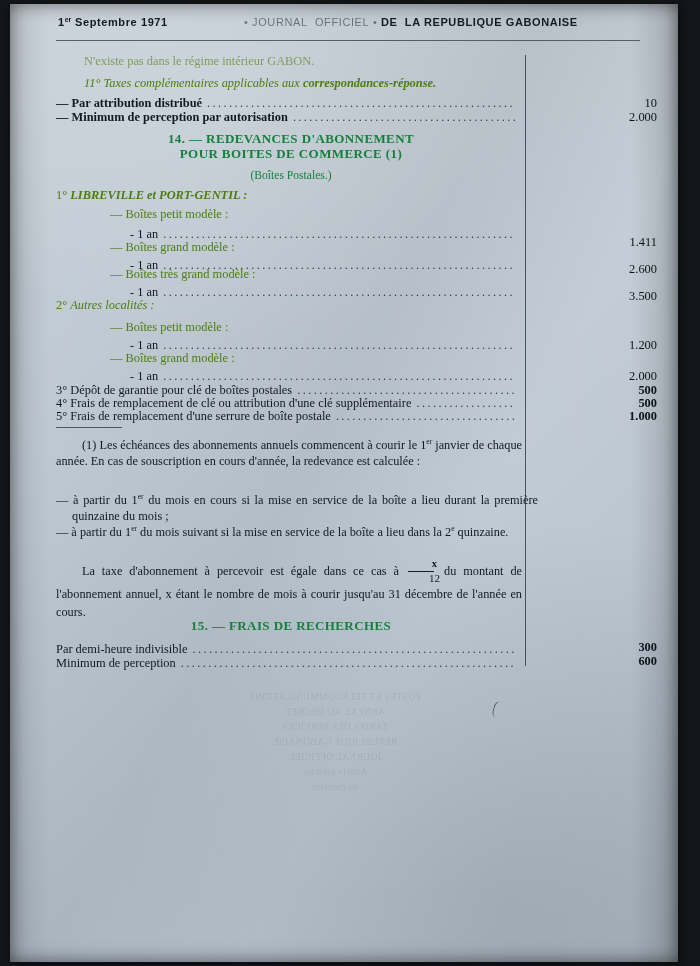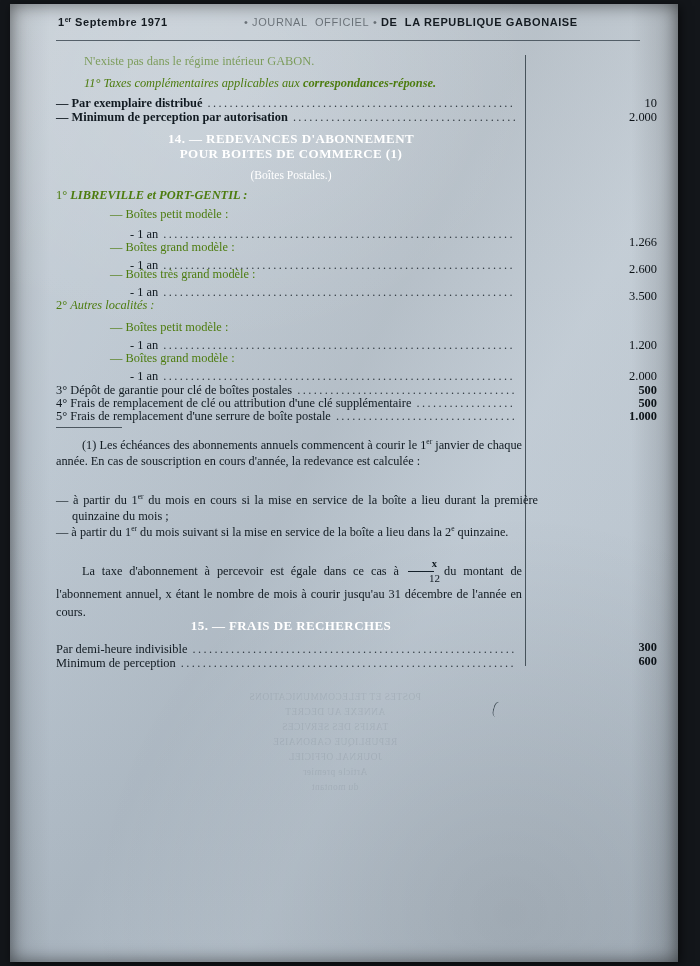--- a/index.html
+++ b/index.html
@@ -166,21 +166,21 @@
   }
   .price.b { font-weight: 700; }
 
   
   .ctr {
     position: absolute;
     width: 470px;
     left: 56px;
     text-align: center;
     white-space: nowrap;
-    color: #ffffff;
+    color: #15803d;
   }
   .h-sect {
     font-size: 13px;
     letter-spacing: 0.4px;
   }
   .h-sect .h-strong { font-weight: 700; }
 
   
   .para {
     position: absolute;
@@ -265,21 +265,21 @@
     </div>
     <div class="rule-head"></div>
 
     <div class="rule-vert"></div>
 
     <div class="row faded" style="left:84px; top:54px;">N'existe pas dans le régime intérieur GABON.</div>
 
     <div class="row" style="left:84px; top:76px;font-style:italic;"><span class="faded">11° Taxes complémentaires applicables aux </span><span class="bold">correspondances-réponse.</span></div>
 
     <div class="lrow" style="left:56px; top:96px; width:462px;">
-      <span class="lbl bold">— Par exemplaire distribué</span>
+      <span class="lbl bold">— Par attribution distribué</span>
       <span class="dots">...................................................................</span>
     </div>
     <div class="price" style="left:567px; top:96px;">10</div>
 
     <div class="lrow" style="left:56px; top:110px; width:462px;">
       <span class="lbl bold">— Minimum de perception par autorisation</span>
       <span class="dots">...................................................................</span>
     </div>
     <div class="price" style="left:567px; top:110px;">2.000</div>
 
@@ -291,21 +291,21 @@
     </div>
     <div class="ctr" style="top:169px; font-size:11.6px;">(Boîtes Postales.)</div>
 
     <div class="row" style="left:56px; top:188px;"><span>1°</span>&nbsp;<span class="ital bold">LIBREVILLE et PORT-GENTIL :</span></div>
 
     <div class="row" style="left:110px; top:207px;">— Boîtes petit modèle :</div>
     <div class="lrow" style="left:130px; top:227px; width:388px;">
       <span class="lbl">- 1 an</span>
       <span class="dots">...................................................................</span>
     </div>
-    <div class="price" style="left:567px; top:235px;">1.266</div>
+    <div class="price" style="left:567px; top:235px;">1.411</div>
 
     <div class="row" style="left:110px; top:240px;">— Boîtes grand modèle :</div>
     <div class="lrow" style="left:130px; top:258px; width:388px;">
       <span class="lbl">- 1 an</span>
       <span class="dots">...................................................................</span>
     </div>
     <div class="price" style="left:567px; top:262px;">2.600</div>
 
     <div class="row" style="left:110px; top:267px;">— Boîtes très grand modèle :</div>
     <div class="lrow" style="left:130px; top:285px; width:388px;">

